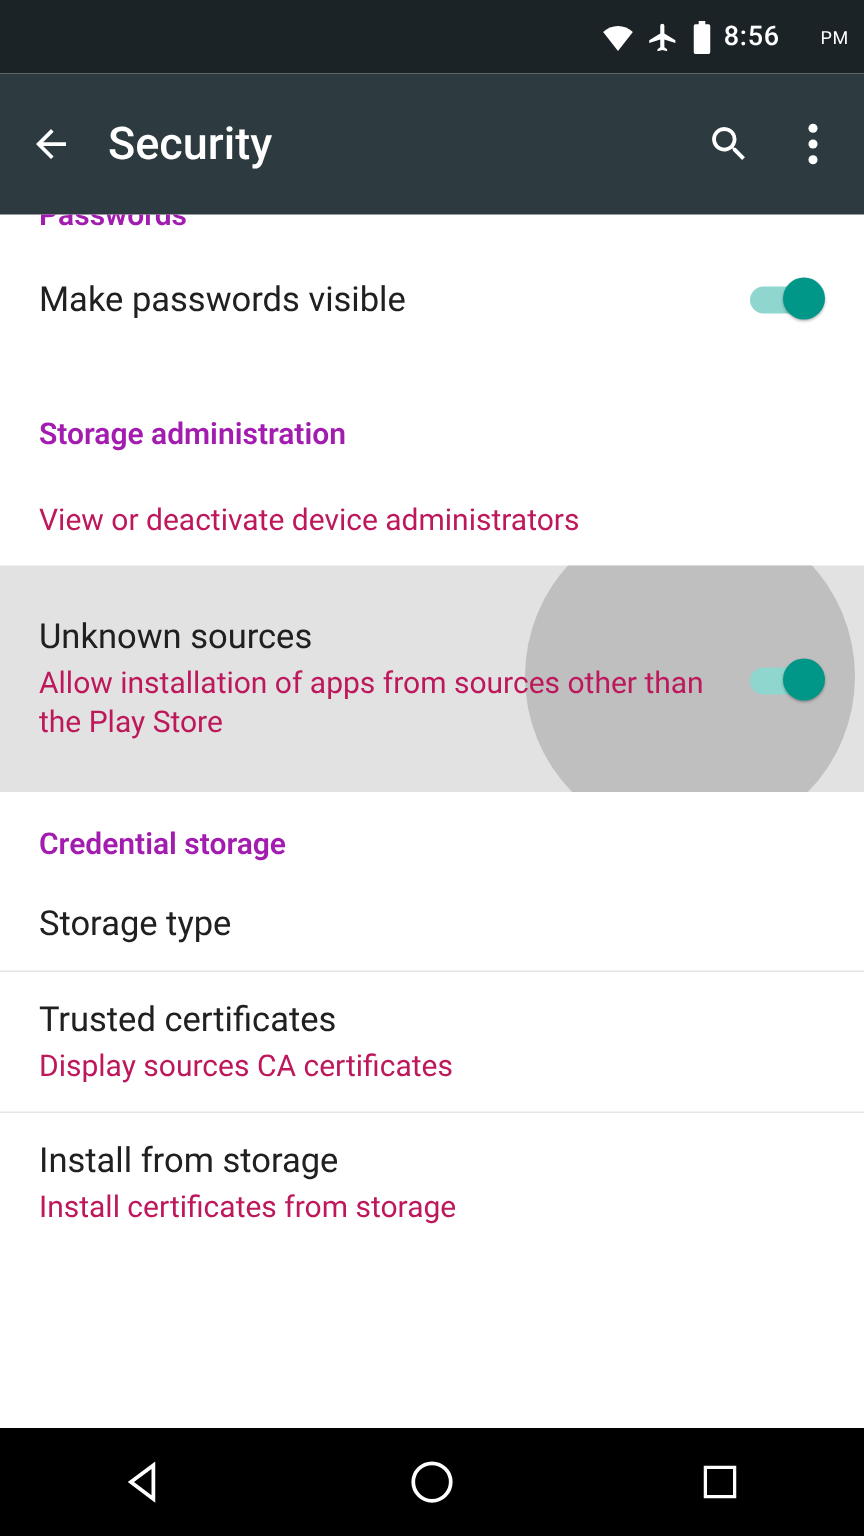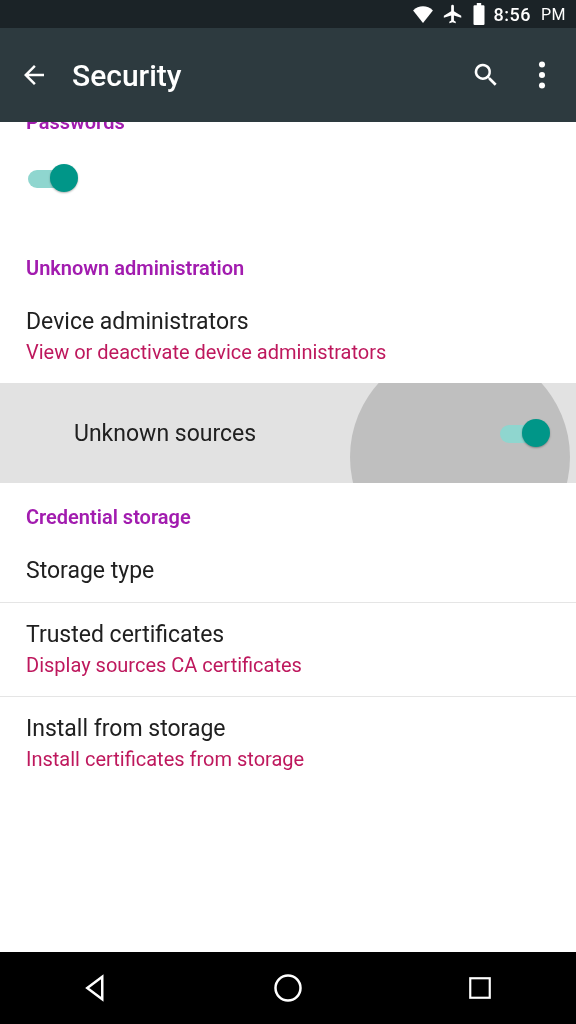--- a/index.html
+++ b/index.html
@@ -1,38 +1,38 @@
 <!DOCTYPE html>
 <html><head>
 <meta charset="utf-8">
 <style>
   * { box-sizing: border-box; margin: 0; padding: 0; }
   html, body { width: 576px; height: 1024px; font-family: Roboto, "Helvetica Neue", Arial, sans-serif; background: #fff; color: #212121; overflow: hidden; }
-  .statusbar { height: 28px; background: #1b2327; color: #fff; display: flex; align-items: center; justify-content: flex-end; padding: 0 10px; gap: 8px; font-size: 18px; letter-spacing: .5px; }
+  .statusbar { height: 49px; background: #1b2327; color: #fff; display: flex; align-items: center; justify-content: flex-end; padding: 0 10px; gap: 8px; font-size: 18px; letter-spacing: .5px; }
   .statusbar .time { font-weight: 500; }
-  .statusbar .ampm { font-size: 16px; margin-left: 2px; }
+  .statusbar .ampm { font-size: 12px; margin-left: 19px; }
   .statusbar svg { display: block; }
   .appbar { height: 94px; background: #2d3a3f; color: #fff; display: flex; align-items: center; padding: 0 6px; }
   .appbar .nav-btn, .appbar .action-btn { width: 56px; height: 56px; display: flex; align-items: center; justify-content: center; }
   .appbar .title { flex: 1; font-size: 30px; font-weight: 500; margin-left: 10px; }
   .content { height: calc(1024px - 36px - 94px - 72px); overflow: hidden; }
   .section-header { color: #a21caf; font-weight: 600; padding: 22px 26px 10px; font-size: 20px; }
   .section-header.cut { padding-top: 0; margin-top: -12px; }
   .item { padding: 18px 26px; position: relative; }
   .item .primary { font-size: 23px; color: #202020; }
   .item .secondary { font-size: 20px; color: #be185d; margin-top: 4px; line-height: 1.3; }
   .divider { height: 1px; background: #e5e5e5; }
   .toggle-row { display: flex; align-items: center; }
   .toggle-row .texts { flex: 1; padding-right: 12px; }
   .switch { width: 52px; height: 32px; position: relative; flex-shrink: 0; }
   .switch .track { position: absolute; left: 2px; right: 2px; top: 8px; height: 18px; border-radius: 10px; background: #8fd6cf; }
   .switch .thumb { position: absolute; right: 0; top: 2px; width: 28px; height: 28px; border-radius: 50%; background: #009688; box-shadow: 0 1px 2px rgba(0,0,0,.3); }
   .pressed { background: #e2e2e2; position: relative; overflow: hidden; }
   .pressed .ripple { position: absolute; width: 220px; height: 220px; border-radius: 50%; background: #bfbfbf; right: 6px; top: -36px; }
-  .pressed > * { position: relative; margin-left: 48px; }
+  .pressed > * { position: relative; }
   .navbar { position: absolute; bottom: 0; left: 0; width: 576px; height: 72px; background: #000; display: flex; align-items: center; justify-content: space-around; }
   .navbar .nbtn { width: 100px; height: 48px; display: flex; align-items: center; justify-content: center; }
 </style>
 </head>
 <body>
 
 <div class="statusbar">
   <span>
     <svg width="22" height="18" viewBox="0 0 24 20">
         <path d="M12 20 L1 6 C7 0 17 0 23 6 Z" fill="#fff"></path>
@@ -70,38 +70,41 @@
         <circle cx="3" cy="12" r="2.6" fill="#fff"></circle>
         <circle cx="3" cy="21" r="2.6" fill="#fff"></circle>
       </svg>
   </div>
 </div>
 
 <div class="content">
   <div class="section-header cut">Passwords</div>
 
   <div class="item toggle-row">
+    <div class="texts">
+      <div class="primary">Make passwords visible</div>
+    </div>
     <div class="switch">
       <div class="track"></div>
         <div class="thumb"></div>
     </div>
   </div>
 
   <div style="height:22px"></div>
-  <div class="section-header">Unknown administration</div>
+  <div class="section-header">Storage administration</div>
 
   <div class="item">
-    <div class="primary">Device administrators</div>
     <div class="secondary">View or deactivate device administrators</div>
   </div>
 
   <div class="item toggle-row pressed" style="padding-top:34px;padding-bottom:34px;">
     <div class="ripple"></div>
     <div class="texts">
       <div class="primary">Unknown sources</div>
+      <div class="secondary">Allow installation of apps from sources other than the Play Store</div>
     </div>
     <div class="switch">
       <div class="track"></div>
         <div class="thumb"></div>
     </div>
   </div>
 
   <div class="section-header">Credential storage</div>
 
   <div class="item">

